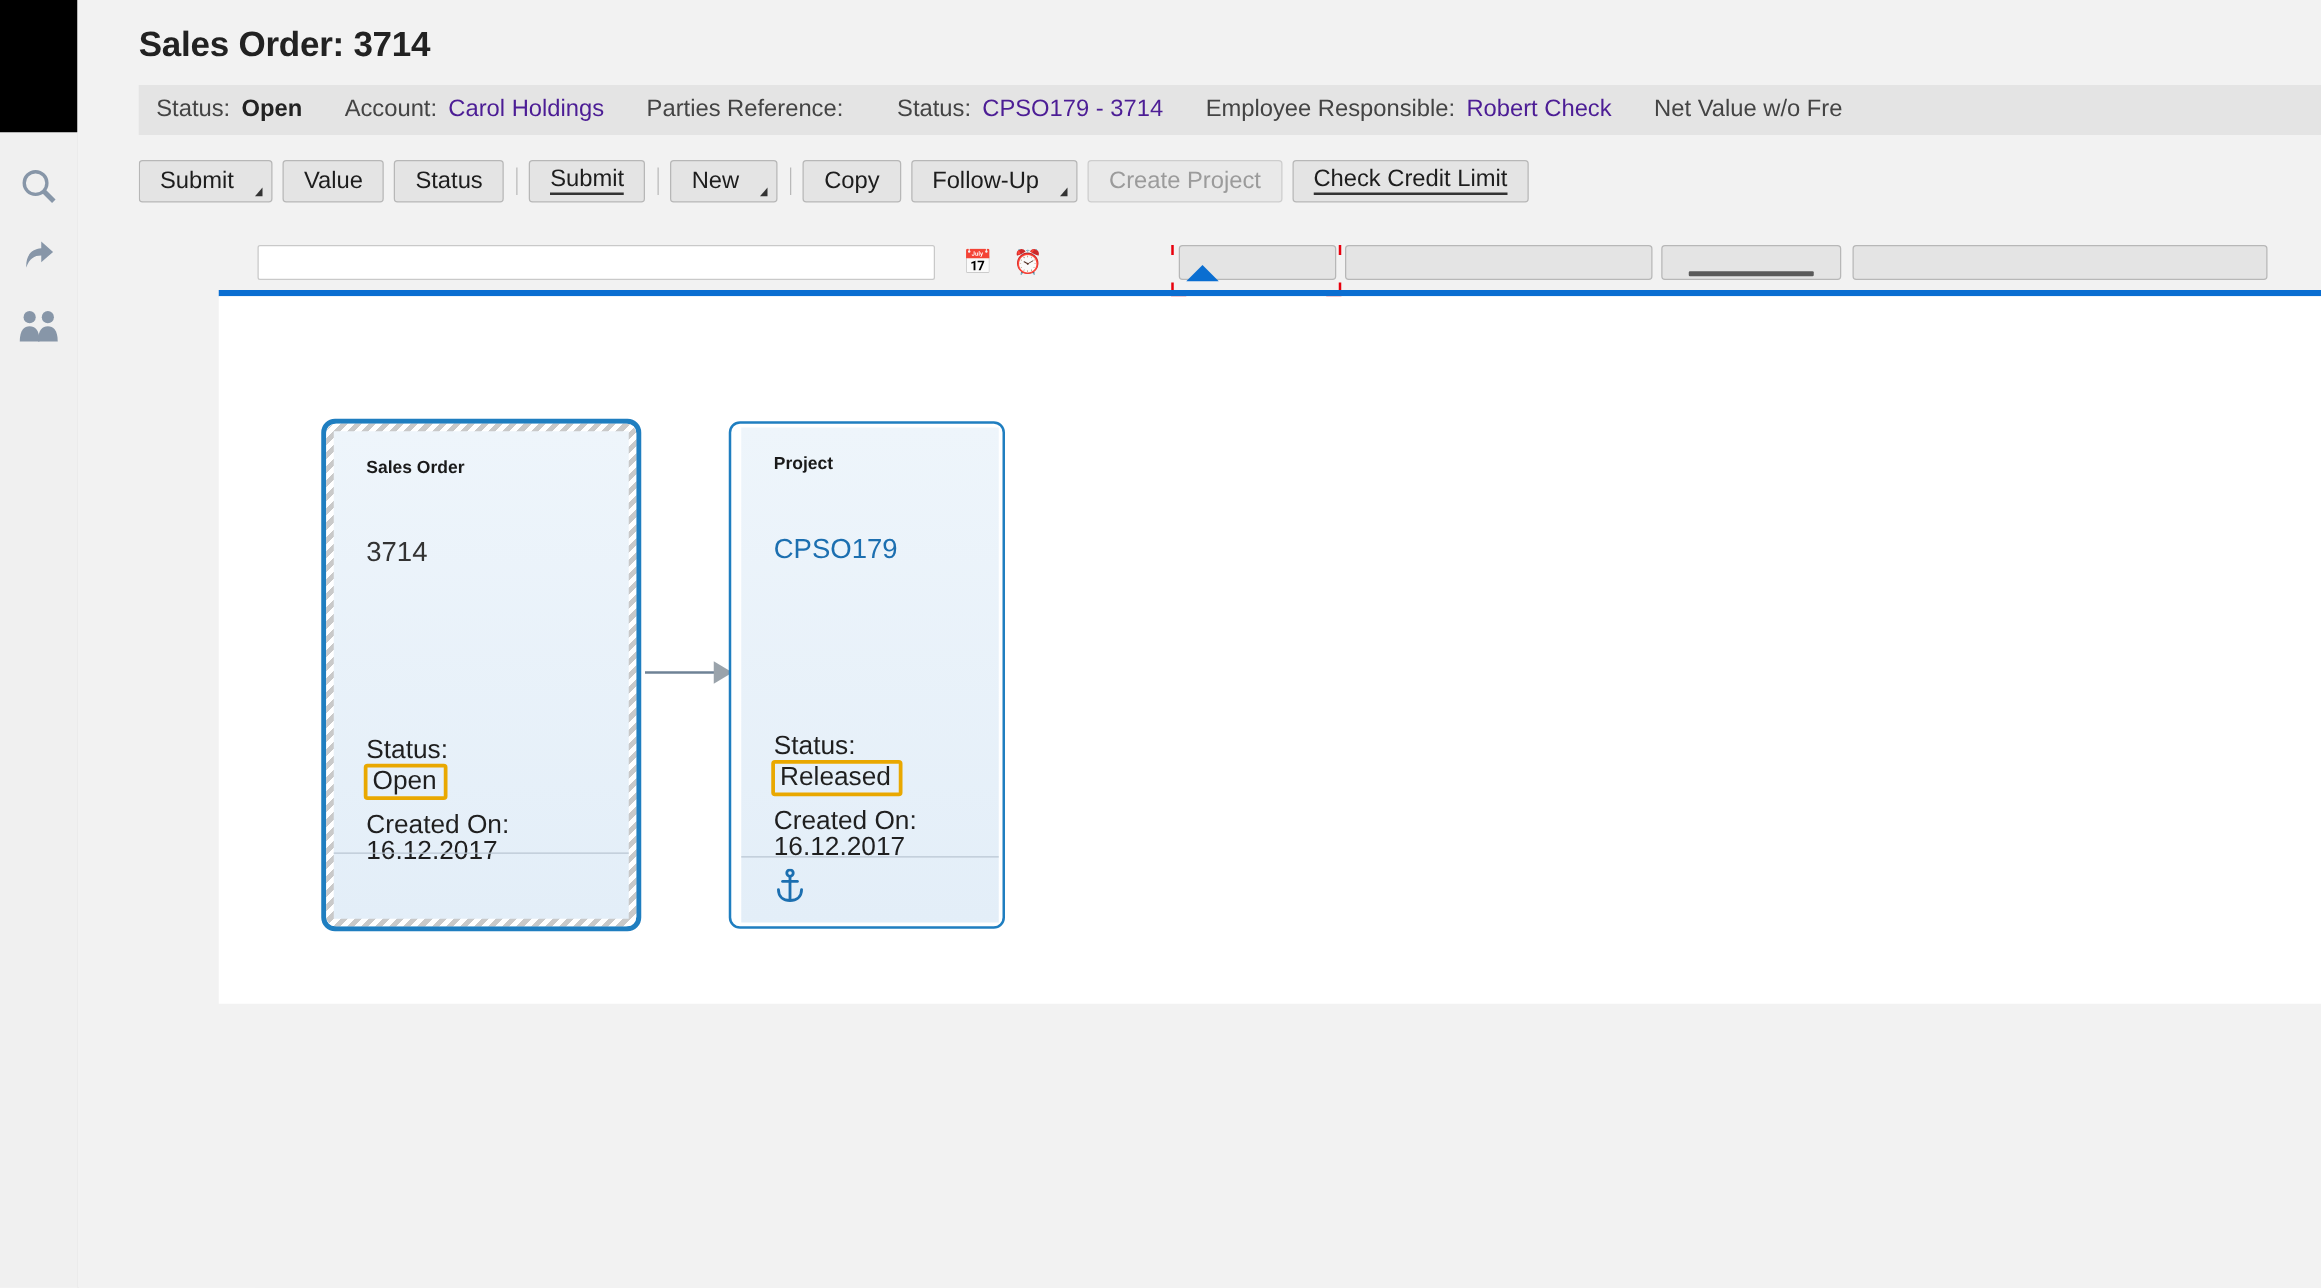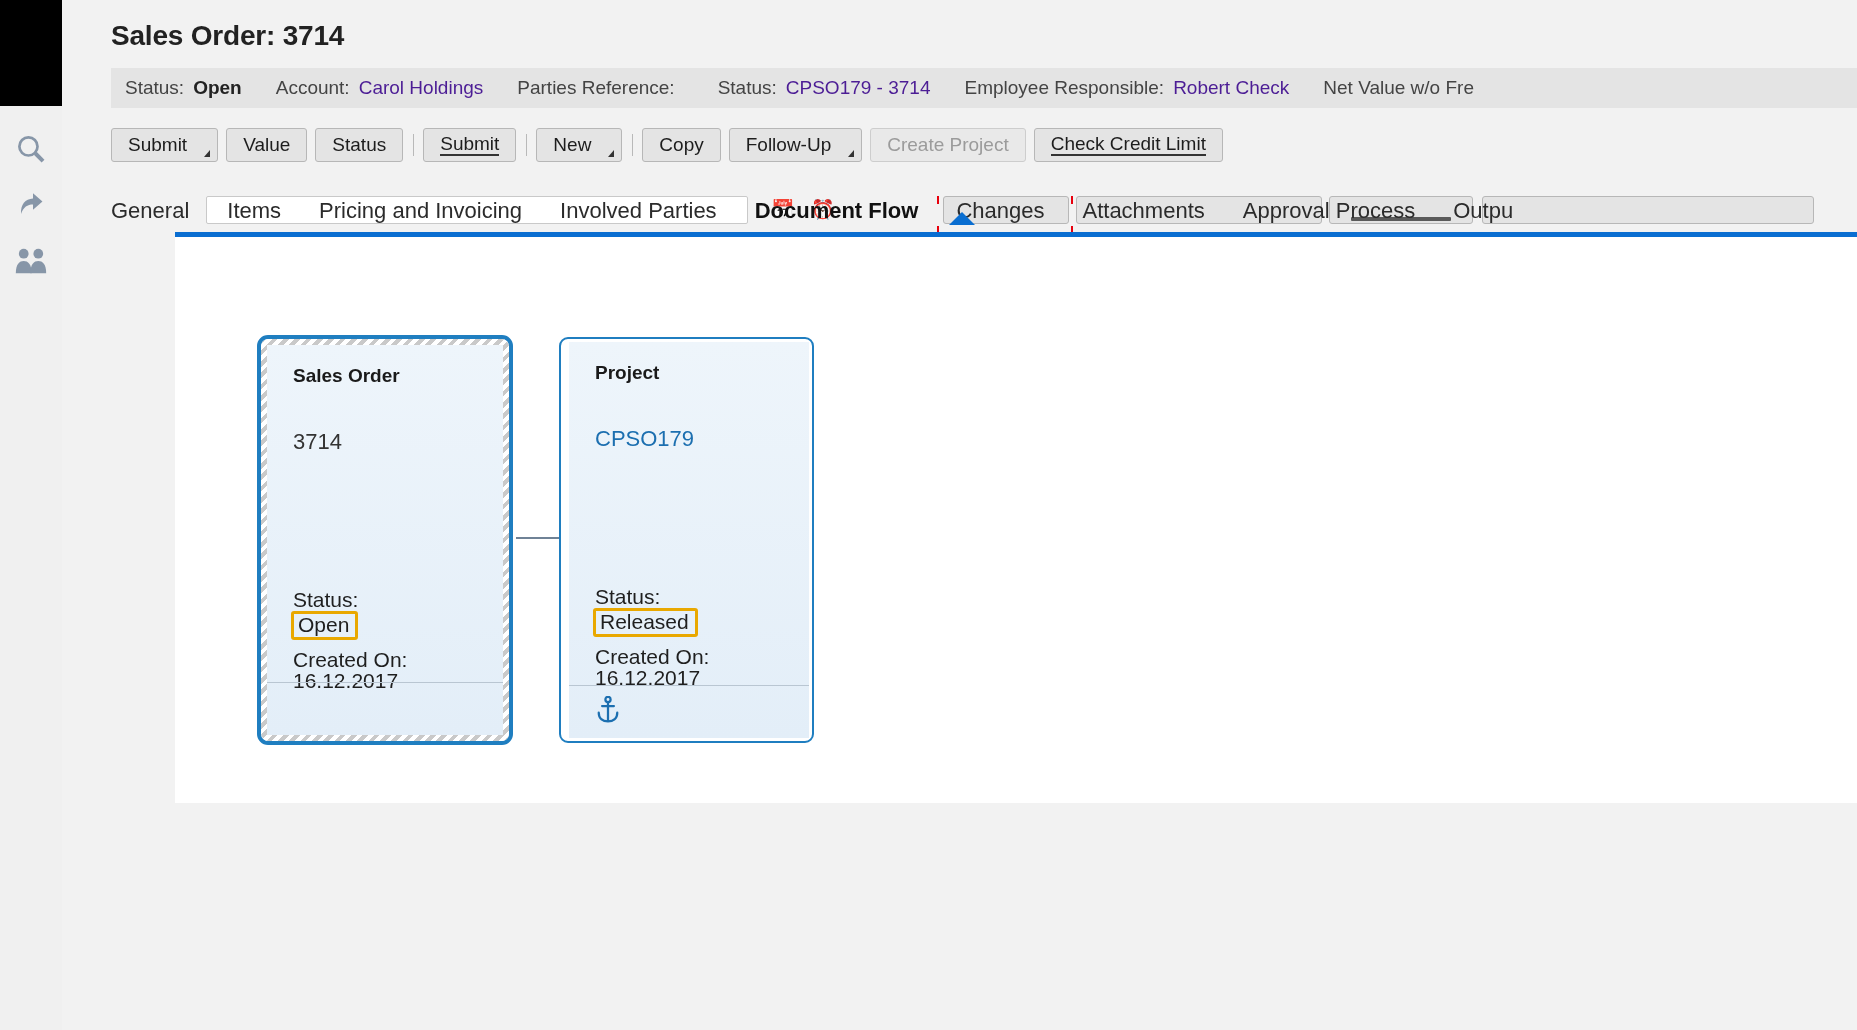--- a/index.html
+++ b/index.html
@@ -77,26 +77,26 @@
   
   .card{position:absolute;box-sizing:border-box;}
   .card-so{left:82px;top:98px;width:256px;height:410px;
            border:4px solid #1f7ec0;border-radius:11px;background:#fff;padding:4px;}
   .card-so .hatch{position:absolute;inset:0;border-radius:8px;
     background:
       repeating-linear-gradient(135deg,#c9c9c9 0 4px,#ffffff 4px 8px);
     padding:5px;box-sizing:border-box;}
   .card-so .inner{position:absolute;left:6px;top:6px;right:6px;bottom:6px;
     background:linear-gradient(180deg,#eef5fb 0%,#e3eef8 100%);}
-  .card-pr{left:384px;top:100px;width:255px;height:406px;
+  .card-pr{left:408px;top:100px;width:221px;height:406px;
            border:2px solid #1f7ec0;border-radius:9px;background:#fff;padding:2px;}
   .card-pr .inner{position:absolute;left:8px;top:3px;right:3px;bottom:3px;
     background:linear-gradient(180deg,#eef5fb 0%,#e3eef8 100%);}
 
-  .c-title{position:absolute;left:26px;top:20px;font-size:19px;font-weight:bold;color:#1a1a1a;text-align:center;}
+  .c-title{position:absolute;left:26px;top:20px;font-size:14px;font-weight:bold;color:#1a1a1a;text-align:center;}
   .c-id{position:absolute;left:26px;top:84px;font-size:22px;color:#333;}
   .c-id.link{color:#1c6fb0;}
   .c-statlabel{position:absolute;left:26px;top:243px;font-size:21px;color:#1f1f1f;}
   .c-statval{position:absolute;left:24px;top:266px;font-size:21px;color:#1f1f1f;
              border:3px solid #e9a800;border-radius:3px;padding:0 6px 1px 4px;
              background:transparent;line-height:1.05;}
   .c-created{position:absolute;left:26px;top:303px;font-size:21px;color:#1f1f1f;}
   .c-date{position:absolute;left:26px;top:324px;font-size:21px;color:#1f1f1f;}
   .c-footdiv{position:absolute;left:0;right:0;bottom:52px;height:1px;background:#b9c6d2;}
   .c-anchor{position:absolute;left:26px;bottom:10px;color:#1c6fb0;}
@@ -231,31 +231,20 @@
       <div class="redmark" style="left:940px;top:20px;">
         <i class="h" style="right:0;bottom:0;"></i>
           <i class="v" style="right:0;bottom:0;"></i>
       </div>
       <div class="ghost-btn" style="left:965px;width:244px;"></div>
       <div class="ghost-btn" style="left:1218px;width:142px;"></div>
       <div class="ghost-underline" style="left:1240px;top:21px;width:100px;"></div>
       <div class="ghost-btn" style="left:1371px;width:330px;"></div>
     </div>
 
-    <div class="tabs">
-      <div class="tab">General</div>
-      <div class="tab">Items</div>
-      <div class="tab">Pricing and Invoicing</div>
-      <div class="tab">Involved Parties</div>
-      <div class="tab active">Document Flow</div>
-      <div class="tab">Changes</div>
-      <div class="tab">Attachments</div>
-      <div class="tab">Approval Process</div>
-      <div class="tab">Outpu</div>
-    </div>
     <div class="tab-marker"></div>
     <div class="tab-underline"></div>
 
     <div class="canvas">
 
       <div class="card card-so">
         <div class="hatch"></div>
         <div class="inner">
           <div class="c-title">Sales Order</div>
           <div class="c-id">3714</div>

